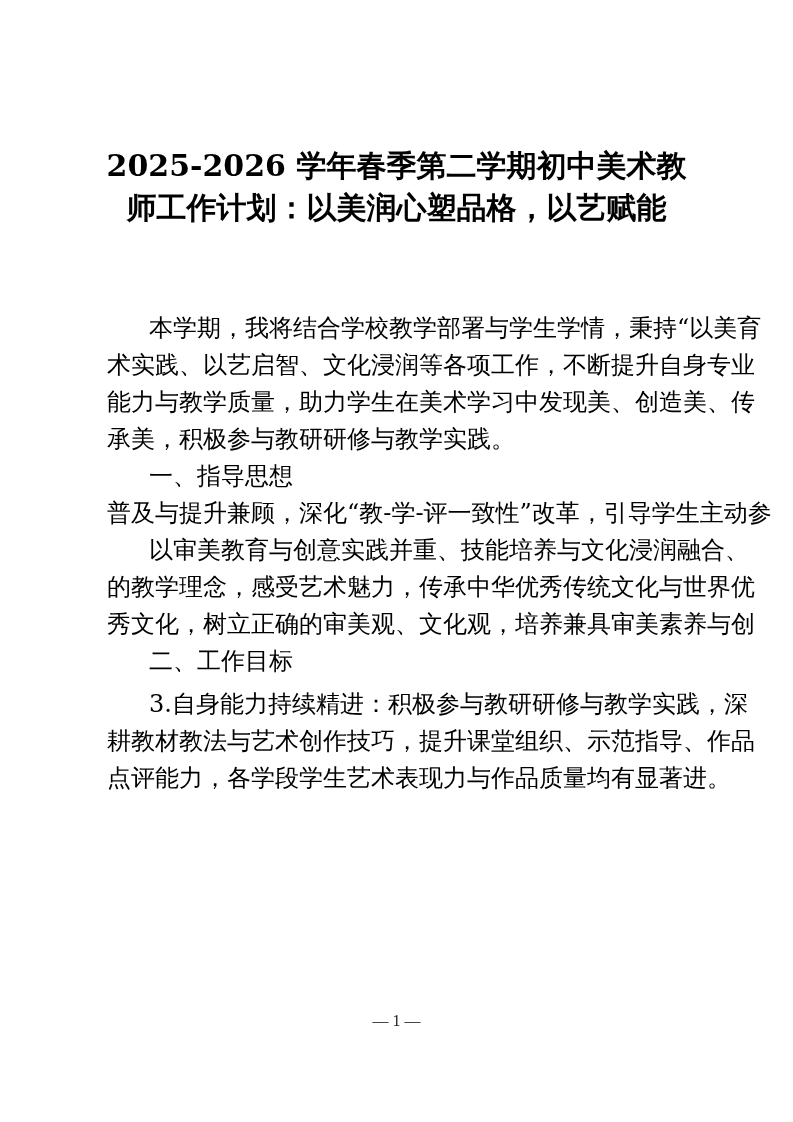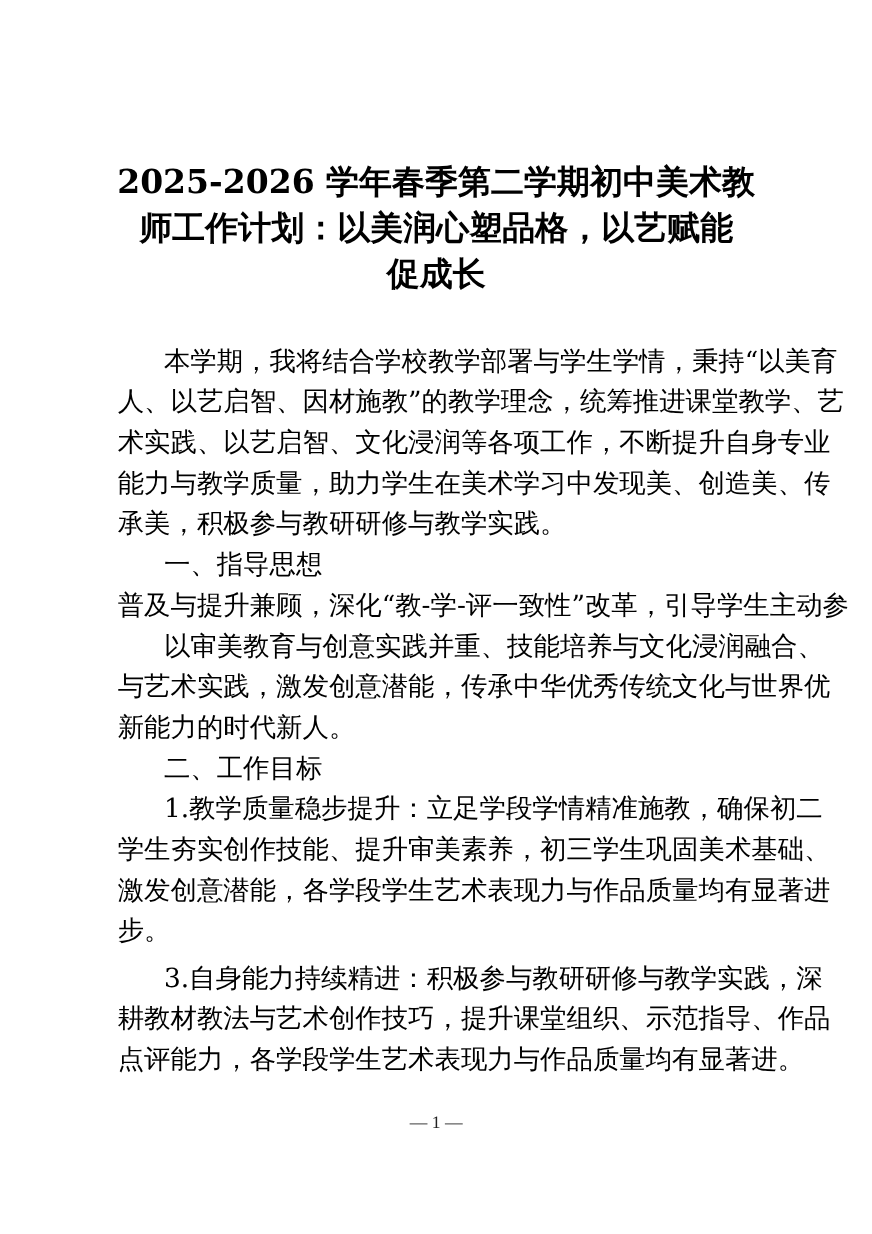--- a/index.html
+++ b/index.html
@@ -31,47 +31,39 @@
     }
   </style>
 </head>
 <body>
 
 <div class="page">
 
   <div class="title">
     <div>2025-2026 学年春季第二学期初中美术教</div>
     <div>师工作计划：以美润心塑品格，以艺赋能</div>
-    <div>促成长</div>
   </div>
 
   <div class="body">
     <div>
       <div class="line indent">本学期，我将结合学校教学部署与学生学情，秉持“以美育</div>
-      <div class="line">人、以艺启智、因材施教”的教学理念，统筹推进课堂教学、艺</div>
       <div class="line">术实践、以艺启智、文化浸润等各项工作，不断提升自身专业</div>
       <div class="line">能力与教学质量，助力学生在美术学习中发现美、创造美、传</div>
       <div class="line last">承美，积极参与教研研修与教学实践。</div>
     </div>
 
     <div class="line heading">一、指导思想</div>
     <div>
       <div class="line">普及与提升兼顾，深化“教-学-评一致性”改革，引导学生主动参</div>
       <div class="line indent">以审美教育与创意实践并重、技能培养与文化浸润融合、</div>
-      <div class="line">与艺术实践，激发创意潜能，传承中华优秀传统文化与世界优</div>
-      <div class="line last">新能力的时代新人。</div>
+      <div class="line">的教学理念，感受艺术魅力，传承中华优秀传统文化与世界优</div>
+      <div class="line">秀文化，树立正确的审美观、文化观，培养兼具审美素养与创</div>
     </div>
 
     <div class="line heading">二、工作目标</div>
-    <div>
-      <div class="line indent">1.教学质量稳步提升：立足学段学情精准施教，确保初二</div>
-      <div class="line">学生夯实创作技能、提升审美素养，初三学生巩固美术基础、</div>
-      <div class="line">激发创意潜能，各学段学生艺术表现力与作品质量均有显著进</div>
-      <div class="line last">步。</div>
-    </div>
     <div class="gap"></div>
     <div>
       <div class="line indent">3.自身能力持续精进：积极参与教研研修与教学实践，深</div>
       <div class="line">耕教材教法与艺术创作技巧，提升课堂组织、示范指导、作品</div>
       <div class="line last">点评能力，各学段学生艺术表现力与作品质量均有显著进。</div>
     </div>
   </div>
 
   <div class="footer">— 1 —</div>
 </div>

